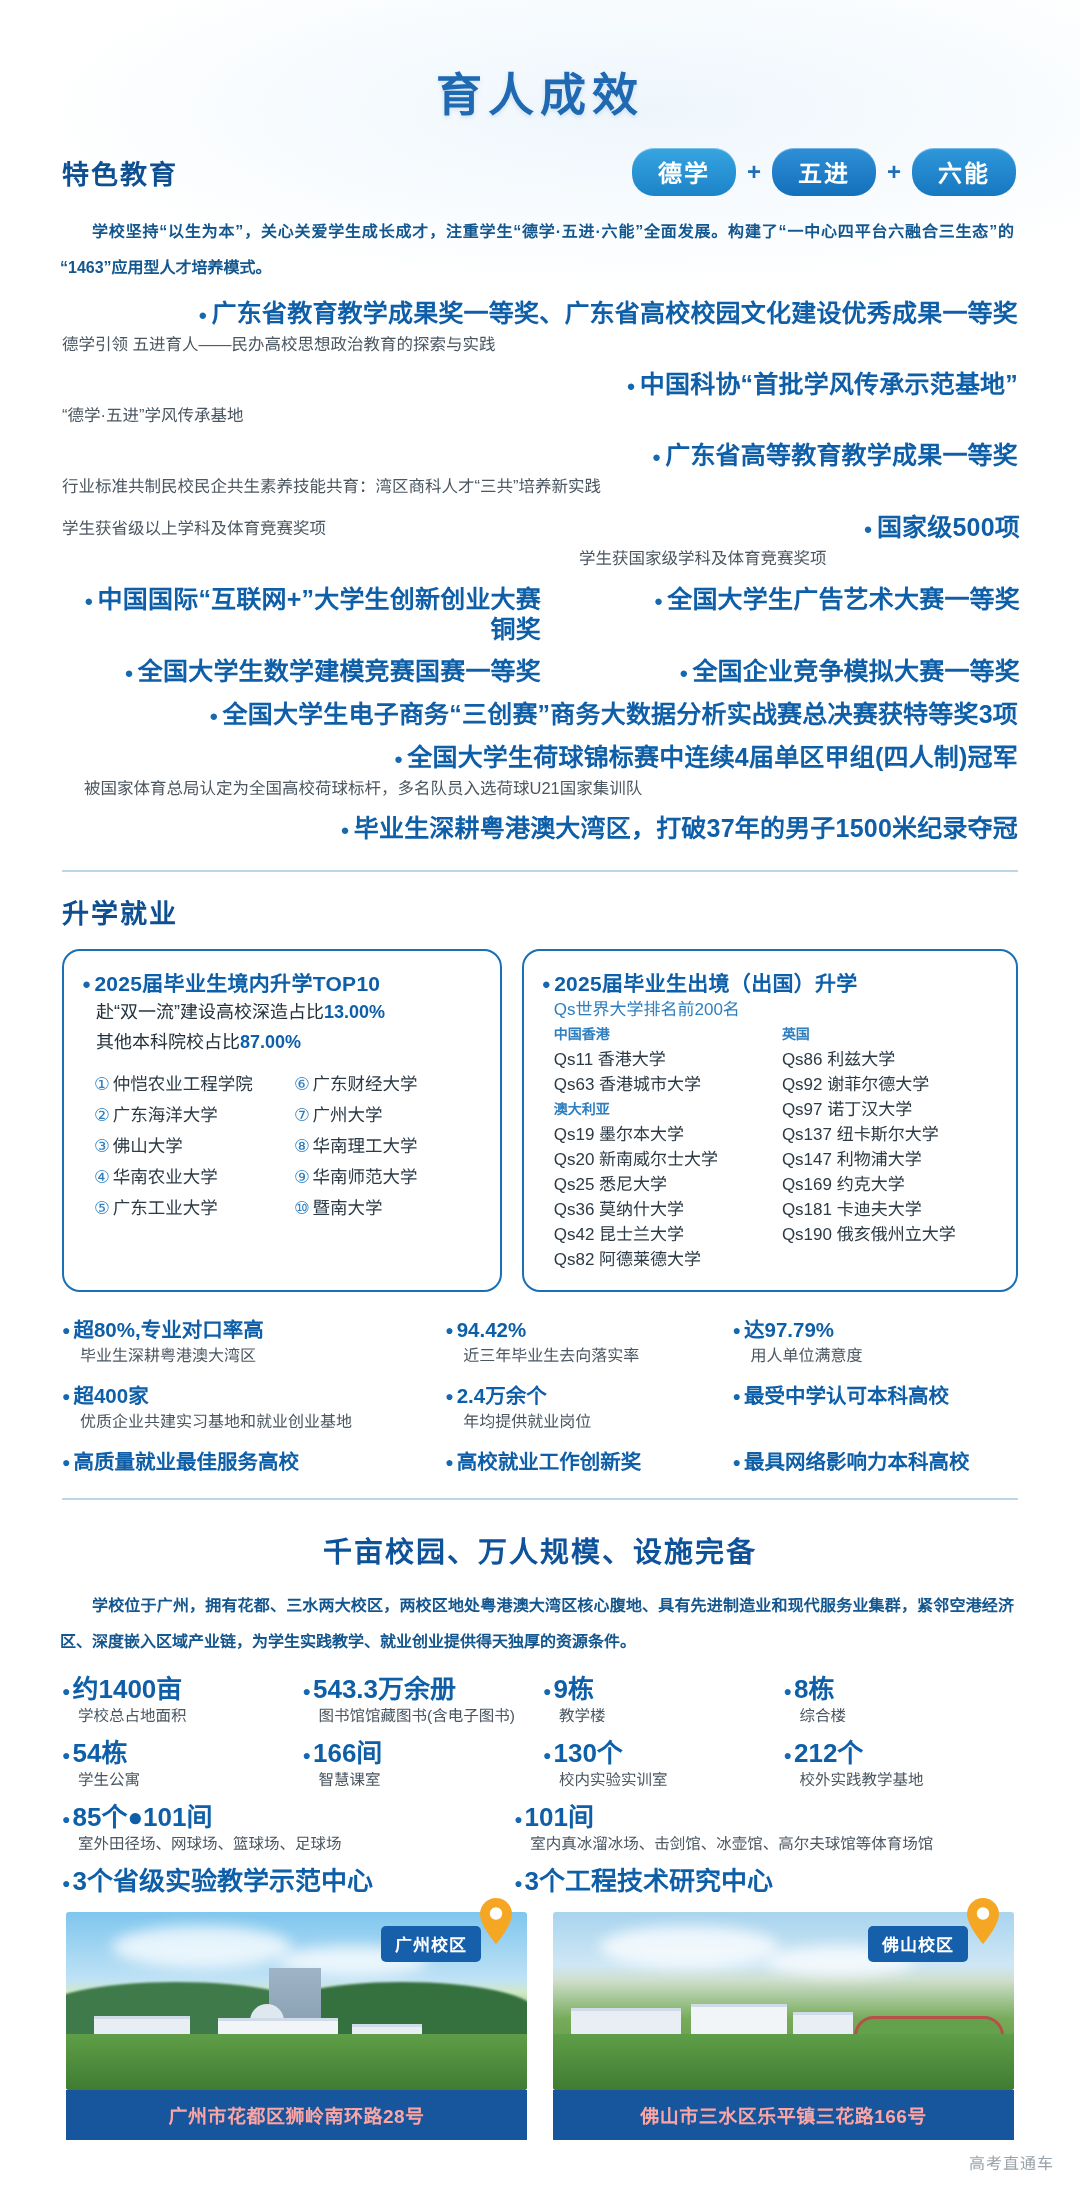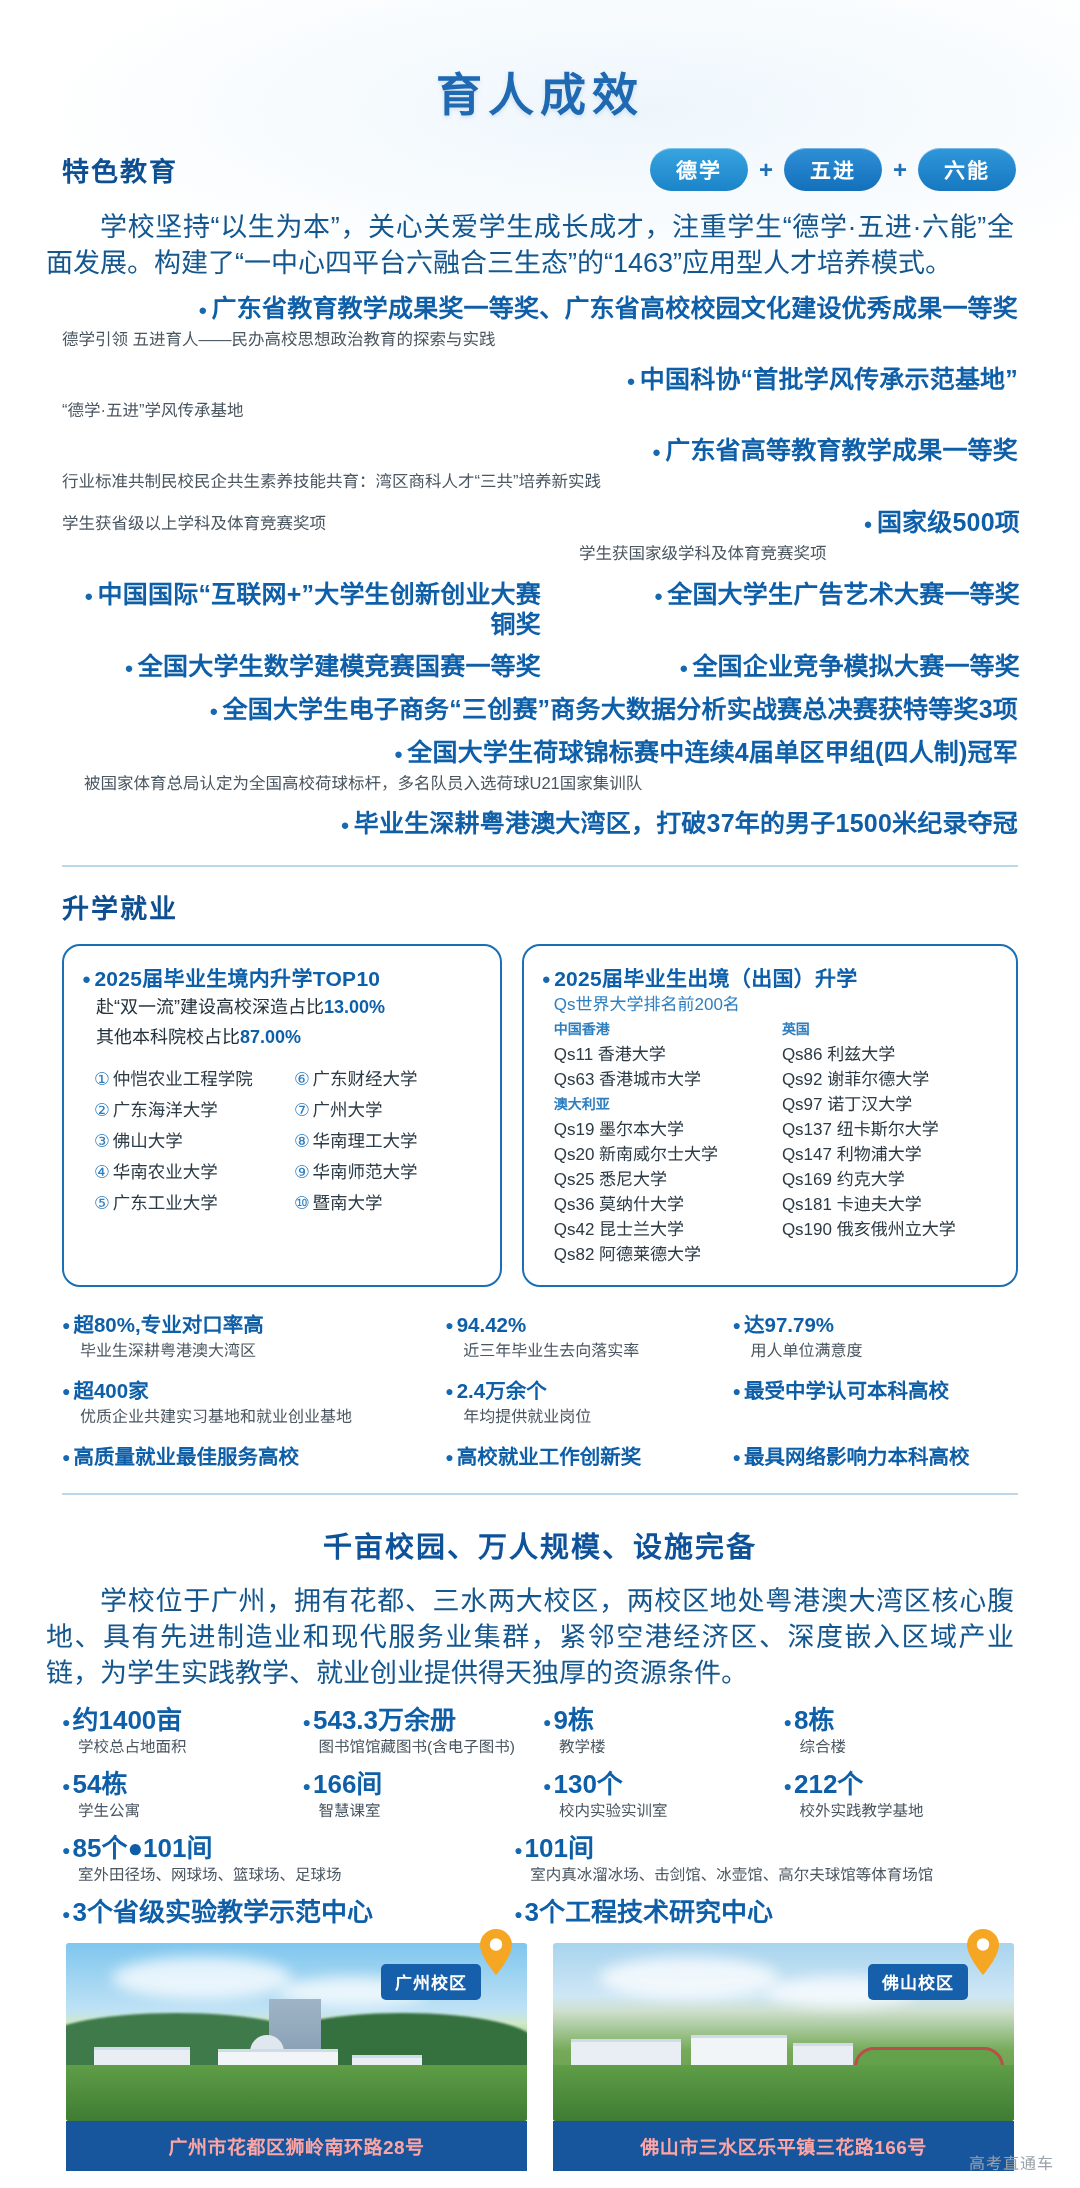--- a/index.html
+++ b/index.html
@@ -42,40 +42,41 @@
   .row-head {
     display: flex;
     align-items: center;
     justify-content: space-between;
     padding: 24px 64px 0 62px;
   }
   .pills { display: flex; align-items: center; gap: 11px; }
   .pill {
     display: inline-block;
     color: #ffffff;
-    font-size: 21px;
+    font-size: 24px;
     font-weight: bold;
     letter-spacing: 2px;
     padding: 6px 26px 7px;
     border-radius: 22px;
     background: linear-gradient(180deg,#38a4e0 0%,#1b84c9 100%);
     box-shadow: inset 0 1px 0 rgba(255,255,255,.35);
   }
   .pill.v2 { background: linear-gradient(180deg,#2e8fd6 0%,#1370bb 100%); }
   .pill.v3 { background: linear-gradient(180deg,#2f97da 0%,#1778c0 100%); }
   .plus { color: #1e6fb5; font-size: 24px; font-weight: bold; }
 
   
   .para {
-    margin: 18px 66px 6px 46px;
-    font-size: 27px;
+    margin: 18px 66px 6px 60px;
+    font-size: 16px;
     line-height: 36px;
     color: #14578f;
     text-indent: 2em;
     text-align: justify;
+    font-weight: bold;
   }
 
   
   .blist { margin: 10px 62px 0 62px; }
   .bitem { margin-top: 13px; }
   .btitle {
     font-size: 25px;
     font-weight: bold;
     color: #0f5fa8;
     line-height: 28px;
@@ -284,21 +285,21 @@
     background:
       linear-gradient(180deg,#a8d4ee 0%, #cfe7f5 30%, #cfe0cf 38%, #77ab5a 60%, #4f8a3b 100%);
   }
   .photo.fs .field { right: 10px; top: 104px; width: 150px; height: 58px; }
 
   .pin {
     position: absolute; top: -14px; right: 14px; width: 34px; height: 46px;
     z-index: 3;
   }
   .badge {
-    position: absolute; top: 21px; right: 46px; z-index: 3;
+    position: absolute; top: 14px; right: 46px; z-index: 3;
     background: #1660ab; color: #ffffff;
     font-size: 17px; font-weight: bold; letter-spacing: 1px;
     padding: 5px 14px 6px; border-radius: 5px;
   }
   .caption {
     background: #17559d;
     color: #fca5a5;
     text-align: center;
     font-size: 19px;
     font-weight: bold;

